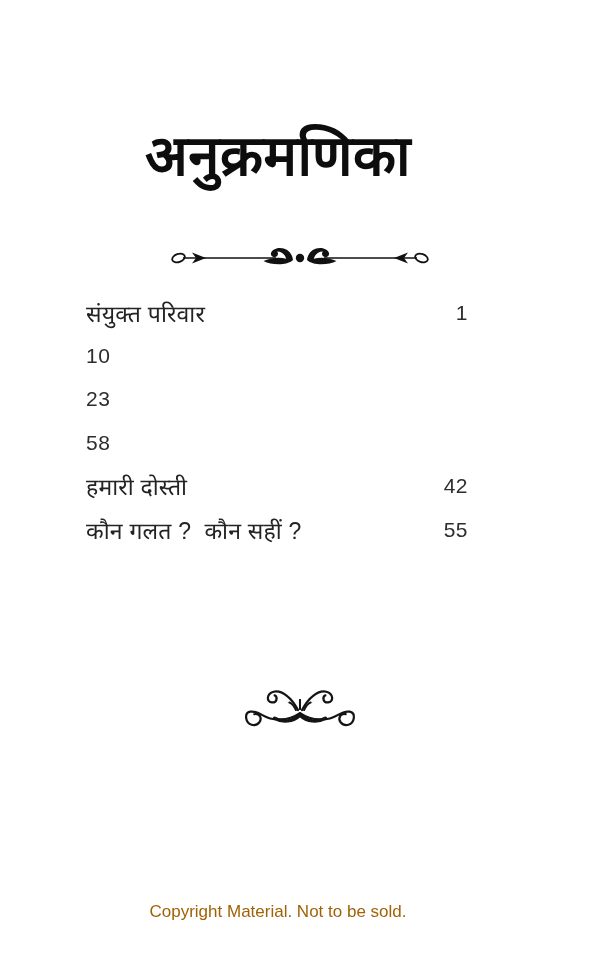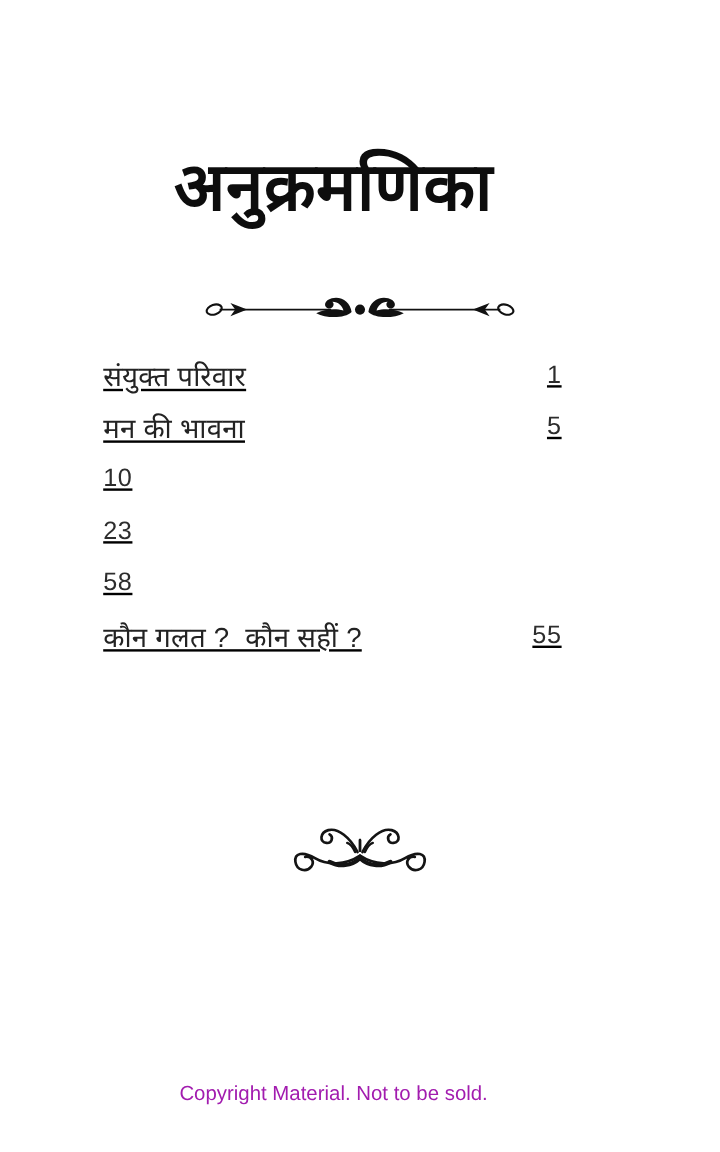--- a/index.html
+++ b/index.html
@@ -29,21 +29,20 @@
     top: 242px;
     left: 170px;
     width: 260px;
     height: 32px;
   }
   .toc {
     position: absolute;
     top: 291px;
     left: 86px;
     right: 88px;
-    text-decoration: underline;
   }
   .toc-row {
     height: 43.4px;
     display: flex;
     justify-content: space-between;
     align-items: center;
   }
   .toc-title {
     font-size: 23px;
     color: #232323;
@@ -62,21 +61,21 @@
     width: 132px;
     height: 64px;
   }
   .footer {
     position: absolute;
     top: 902px;
     left: 0;
     width: 100%;
     text-align: center;
     font-size: 17px;
-    color: #a21caf;
+    color: #a16207;
   }
   svg { display: block; }
 </style>
 </head>
 <body>
 
 <div class="page">
 
   <h1 class="title">अनुक्रमणिका</h1>
 
@@ -97,37 +96,37 @@
       </g>
     </svg>
   </div>
 
   <div class="toc">
   <div class="toc-row">
     <span class="toc-title">संयुक्त परिवार</span>
     <span class="toc-page">1</span>
   </div>
 
-  <div class="toc-row">
-    <span class="toc-title">मन की भावना</span>
-    <span class="toc-page">5</span>
-  </div>
 
   <div class="toc-row">
     <span class="toc-page">10</span>
   </div>
 
   <div class="toc-row">
     <span class="toc-page">23</span>
   </div>
 
   <div class="toc-row">
     <span class="toc-page">58</span>
   </div>
 
+  <div class="toc-row">
+    <span class="toc-title">हमारी दोस्ती</span>
+    <span class="toc-page">42</span>
+  </div>
 
 
   <div class="toc-row">
     <span class="toc-title">कौन गलत ?  कौन सहीं ?</span>
     <span class="toc-page">55</span>
   </div>
 </div>
 
   <div class="flourish">
     <svg width="132" height="64" viewBox="0 0 130 62">

